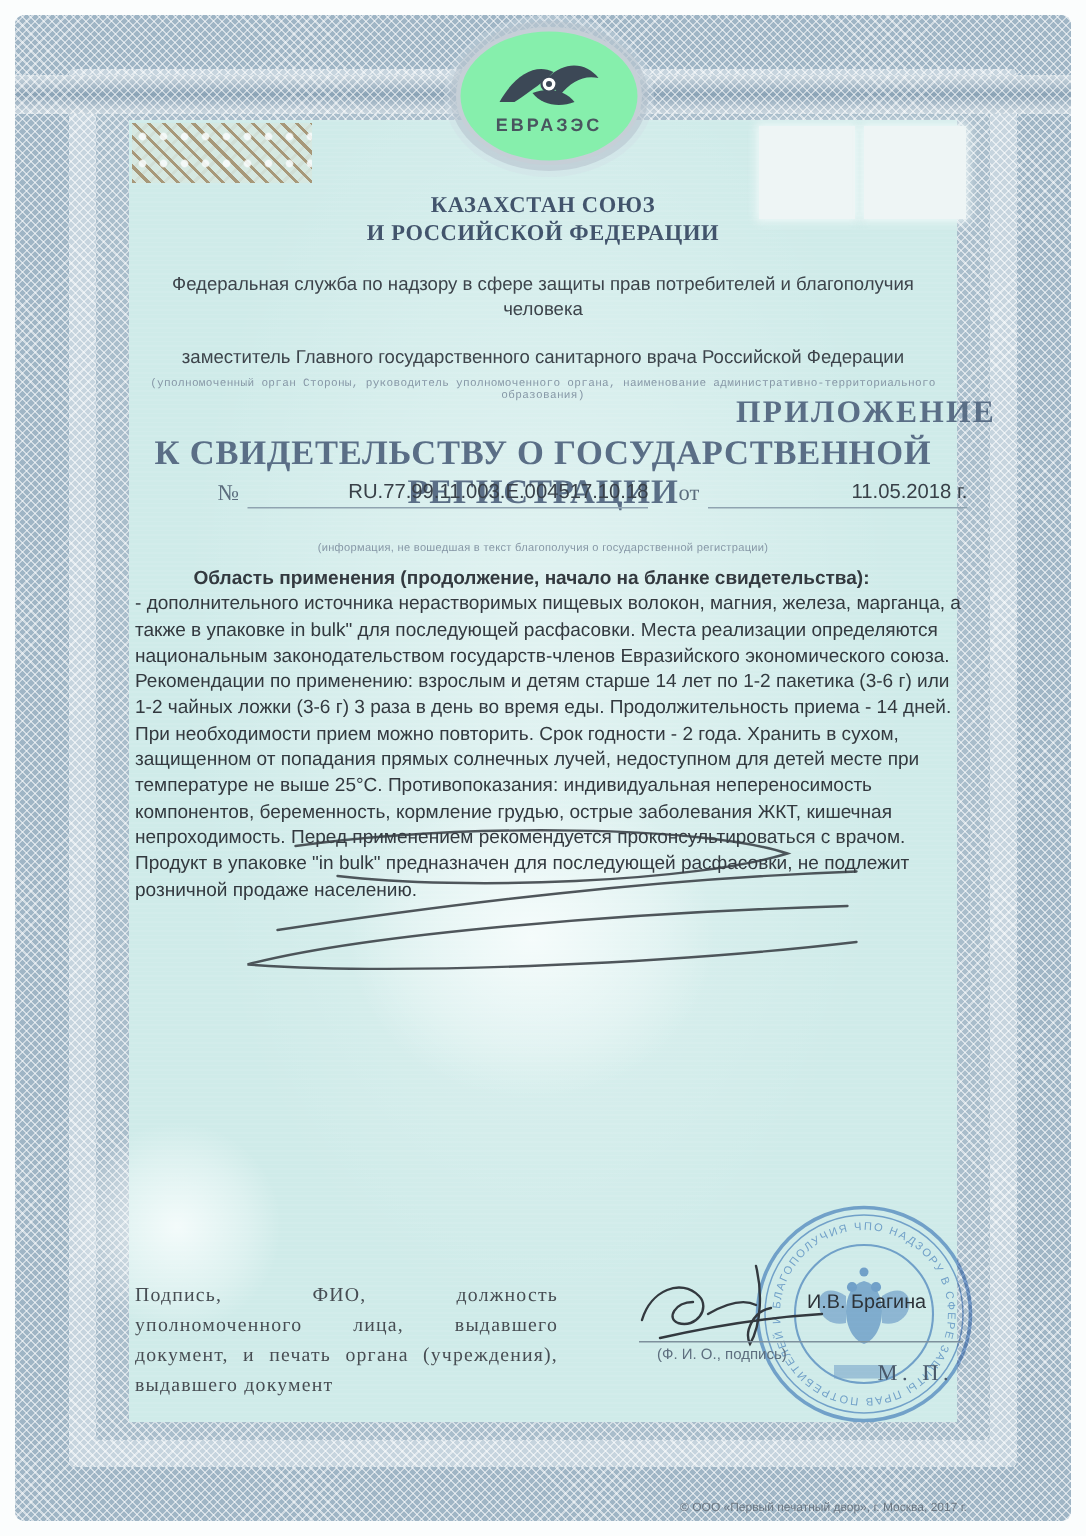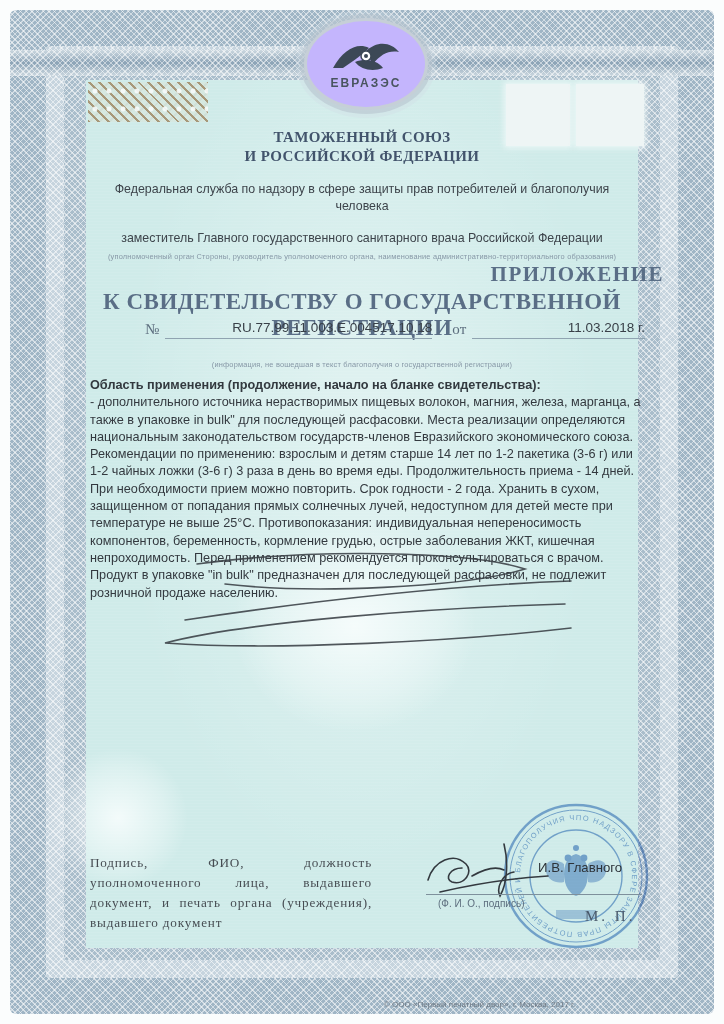--- a/index.html
+++ b/index.html
@@ -27,21 +27,21 @@
   }
   .ribbon{
     left:10px; right:10px; top:50px; height:26px; z-index:2;
     background-image:
       repeating-linear-gradient(45deg, rgba(255,255,255,.5) 0 1px, rgba(255,255,255,0) 1px 4px),
       repeating-linear-gradient(135deg, rgba(255,255,255,.5) 0 1px, rgba(255,255,255,0) 1px 4px),
       linear-gradient(to bottom,#ccd8e0,#8ba3b6 50%,#ccd8e0);
   }
   .emblem{
     left:304px; top:18px; width:118px; height:86px; z-index:3;
-    background:#c4b5fd; border-radius:50%;
+    background:#86efac; border-radius:50%;
     border:3px solid #c6cfd7;
     box-shadow:0 0 0 4px rgba(180,193,204,.55), 0 0 0 8px rgba(210,220,228,.35);
     display:flex; flex-direction:column; align-items:center; justify-content:center;
   }
   .emblem-label{
     font-weight:bold; font-size:12px; letter-spacing:2px; color:#49555f; margin-top:2px;
   }
   .pattern-strip{
     left:88px; top:82px; width:120px; height:40px; opacity:.85;
     background-image:
@@ -58,63 +58,63 @@
   .h-serif{
     font-family:"Liberation Serif", serif; font-weight:bold;
     font-size:15px; line-height:18.5px; color:#42546c; letter-spacing:.4px;
   }
   .h-sans{font-size:12.4px; line-height:16.5px; color:#3d444b; margin-top:7px;}
   .h-sans div{margin-top:16px;}
 
   .caption{
     text-align:center; font-size:7.4px; color:#8697a6; letter-spacing:.2px; z-index:4;
   }
-  .caption1{left:88px; right:88px; top:252px;}
+  .caption1{left:88px; right:88px; top:252px;font-family:Liberation Mono, monospace;}
   .caption2{left:88px; right:88px; top:360px;}
 
   .title-block{left:60px; right:60px; top:262px; text-align:center; z-index:4;
     font-family:"Liberation Serif", serif; font-weight:bold; color:#5a6e86;}
   .title-l1{font-size:21px; letter-spacing:1.5px;text-align:right;}
   .title-l2{font-size:23px; letter-spacing:.5px; margin-top:2px;}
 
   .numrow{
     left:145px; width:500px; top:320px; z-index:4;
     display:flex; align-items:flex-end; font-size:13.5px; color:#394048;
   }
   .numrow .lbl{
     font-family:"Liberation Serif", serif; color:#5c6d7e; font-size:15px; padding:0 6px 1px 0;
   }
   .fill-line{border-bottom:1px solid #8fa3b0; text-align:right; padding-bottom:3px;}
   .num-line{flex:1.7;}
   .date-line{flex:1.1;}
 
   .body-block{left:90px; width:554px; top:377px; z-index:4;
     font-size:12.7px; line-height:17.3px; color:#33393f;}
-  .body-heading{font-weight:bold;}
+  .body-heading{font-weight:bold;margin-left:39px;}
 
   .wm{border-radius:50%; z-index:1;
     background:radial-gradient(closest-side, rgba(252,255,255,.8), rgba(252,255,255,.3) 68%, rgba(252,255,255,0));}
   .wm-big{left:232px; top:518px; width:245px; height:215px;}
   .wm-small{left:48px; top:748px; width:140px; height:140px;}
 
   .sig-big{left:125px; top:548px; width:450px; height:112px; z-index:5;}
 
   .sign-left{
     left:90px; top:853px; width:282px; z-index:4;
     font-family:"Liberation Serif", serif; font-size:13.2px; line-height:20px;
     color:#474d53; letter-spacing:.8px; text-align:justify;
   }
   .stamp{left:498px; top:798px; width:156px; height:156px; z-index:4; opacity:.88; mix-blend-mode:multiply;}
   .sig-small{left:420px; top:838px; width:135px; height:62px; z-index:6;}
   .signer-name{left:538px; top:860px; z-index:7; font-size:13.2px; color:#2d3339;}
   .sig-line{left:426px; top:894px; width:216px; border-top:1px solid #7e909c; z-index:6;}
   .caption3{left:438px; top:898px; font-size:10px; color:#5d6e7e; z-index:6;}
   .mp{left:585px; top:908px; z-index:7;
     font-family:"Liberation Serif", serif; font-size:15px; letter-spacing:3px; color:#49586a;}
-  .copyright{left:384px; top:1000px; width:266px; text-align:left;
+  .copyright{left:384px; top:1000px; width:330px; text-align:center;
     font-size:8px; color:#6b7681; z-index:4;}
 </style>
 </head>
 <body>
 
 <div class="page">
 
   <div class="abs frame1 hatch"></div>
   <div class="abs frame2 hatch"></div>
   <div class="abs frame3 hatch"></div>
@@ -133,40 +133,40 @@
       <path d="M4 30 C14 12 28 4 40 10 C34 16 26 22 14 30 Z" fill="#3c4856"></path>
       <path d="M36 14 C48 2 62 4 70 14 C60 12 52 16 44 26 C41 21 38 17 36 14 Z" fill="#3c4856"></path>
       <path d="M26 24 C36 20 48 22 54 30 C44 34 32 32 26 24 Z" fill="#3c4856"></path>
       <circle cx="37" cy="18" r="5" fill="#fdfefe" stroke="#3c4856" stroke-width="1.5"></circle>
       <circle cx="37" cy="18" r="2" fill="#3c4856"></circle>
     </svg>
     <div class="emblem-label">ЕВРАЗЭС</div>
   </div>
 
   <div class="abs header-block">
-    <div class="h-serif">ТАМОЖЕННЫЙ СОЮЗ</div>
+    <div class="h-serif">КАЗАХСТАН СОЮЗ</div>
     <div class="h-serif">И РОССИЙСКОЙ ФЕДЕРАЦИИ</div>
     <div class="h-sans">
       <div>Федеральная служба по надзору в сфере защиты прав потребителей и благополучия человека</div>
       <div>заместитель Главного государственного санитарного врача Российской Федерации</div>
     </div>
   </div>
 
   <div class="abs caption caption1">(уполномоченный орган Стороны, руководитель уполномоченного органа, наименование административно-территориального образования)</div>
 
   <div class="abs title-block">
     <div class="title-l1">ПРИЛОЖЕНИЕ</div>
     <div class="title-l2">К СВИДЕТЕЛЬСТВУ О ГОСУДАРСТВЕННОЙ РЕГИСТРАЦИИ</div>
   </div>
 
   <div class="abs numrow">
     <span class="lbl">№</span>
     <span class="fill-line num-line">RU.77.99.11.003.E.004517.10.18</span>
     <span class="lbl" style="padding-left:20px;">от</span>
-    <span class="fill-line date-line">11.03.2018 г.</span>
+    <span class="fill-line date-line">11.05.2018 г.</span>
   </div>
 
   <div class="abs caption caption2">(информация, не вошедшая в текст благополучия о государственной регистрации)</div>
 
   <div class="abs body-block">
     <div class="body-heading">Область применения (продолжение, начало на бланке свидетельства):</div>
     <div>- дополнительного источника нерастворимых пищевых волокон, магния, железа, марганца, а также в упаковке in bulk" для последующей расфасовки. Места реализации определяются национальным законодательством государств-членов Евразийского экономического союза. Рекомендации по применению: взрослым и детям старше 14 лет по 1-2 пакетика (3-6 г) или 1-2 чайных ложки (3-6 г) 3 раза в день во время еды. Продолжительность приема - 14 дней. При необходимости прием можно повторить. Срок годности - 2 года. Хранить в сухом, защищенном от попадания прямых солнечных лучей, недоступном для детей месте при температуре не выше 25°С. Противопоказания: индивидуальная непереносимость компонентов, беременность, кормление грудью, острые заболевания ЖКТ, кишечная непроходимость. Перед применением рекомендуется проконсультироваться с врачом. Продукт в упаковке "in bulk" предназначен для последующей расфасовки, не подлежит розничной продаже населению.</div>
   </div>
 
   <svg class="abs sig-big" viewBox="0 0 450 112">
@@ -204,20 +204,20 @@
 
   <svg class="abs sig-small" viewBox="0 0 135 62">
     <g fill="none" stroke="#33393f" stroke-width="1.6" stroke-linecap="round">
       <path d="M8 42 C14 22 34 14 46 26 C54 34 44 48 32 44 C24 41 30 30 42 30"></path>
       <path d="M52 38 C66 30 76 28 84 32"></path>
       <path d="M84 6 C88 22 88 44 80 58 C76 50 82 36 94 34"></path>
       <path d="M20 54 C55 46 95 40 128 38"></path>
     </g>
   </svg>
 
-  <div class="abs signer-name">И.В. Главного</div>
+  <div class="abs signer-name">И.В. Брагина</div>
   <div class="abs sig-line"></div>
   <div class="abs caption3">(Ф. И. О., подпись)</div>
   <div class="abs mp">М. П.</div>
 
   <div class="abs copyright">© ООО «Первый печатный двор», г. Москва, 2017 г.</div>
 
 </div>
 
 </body></html>

